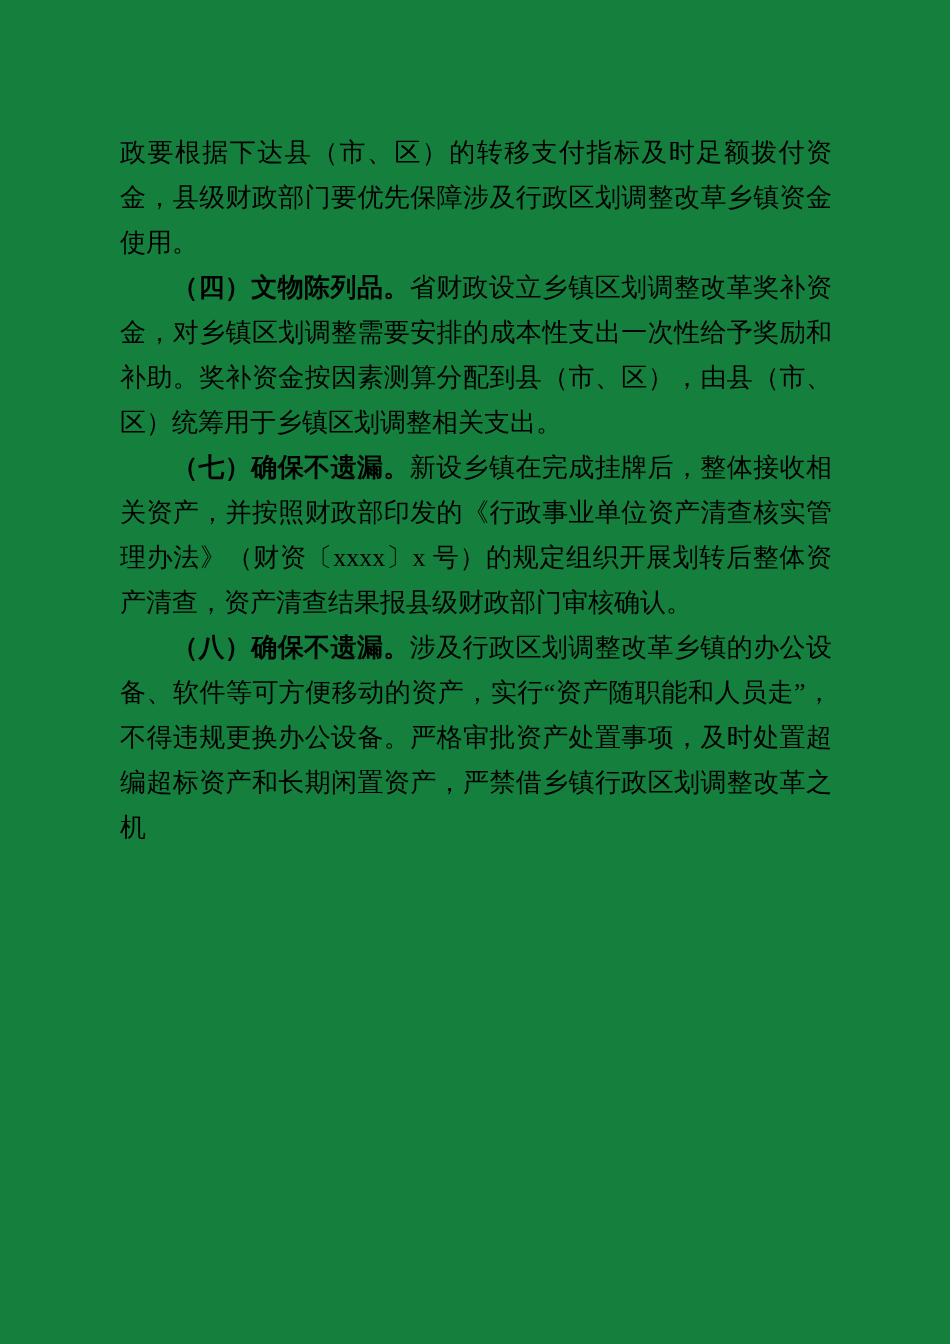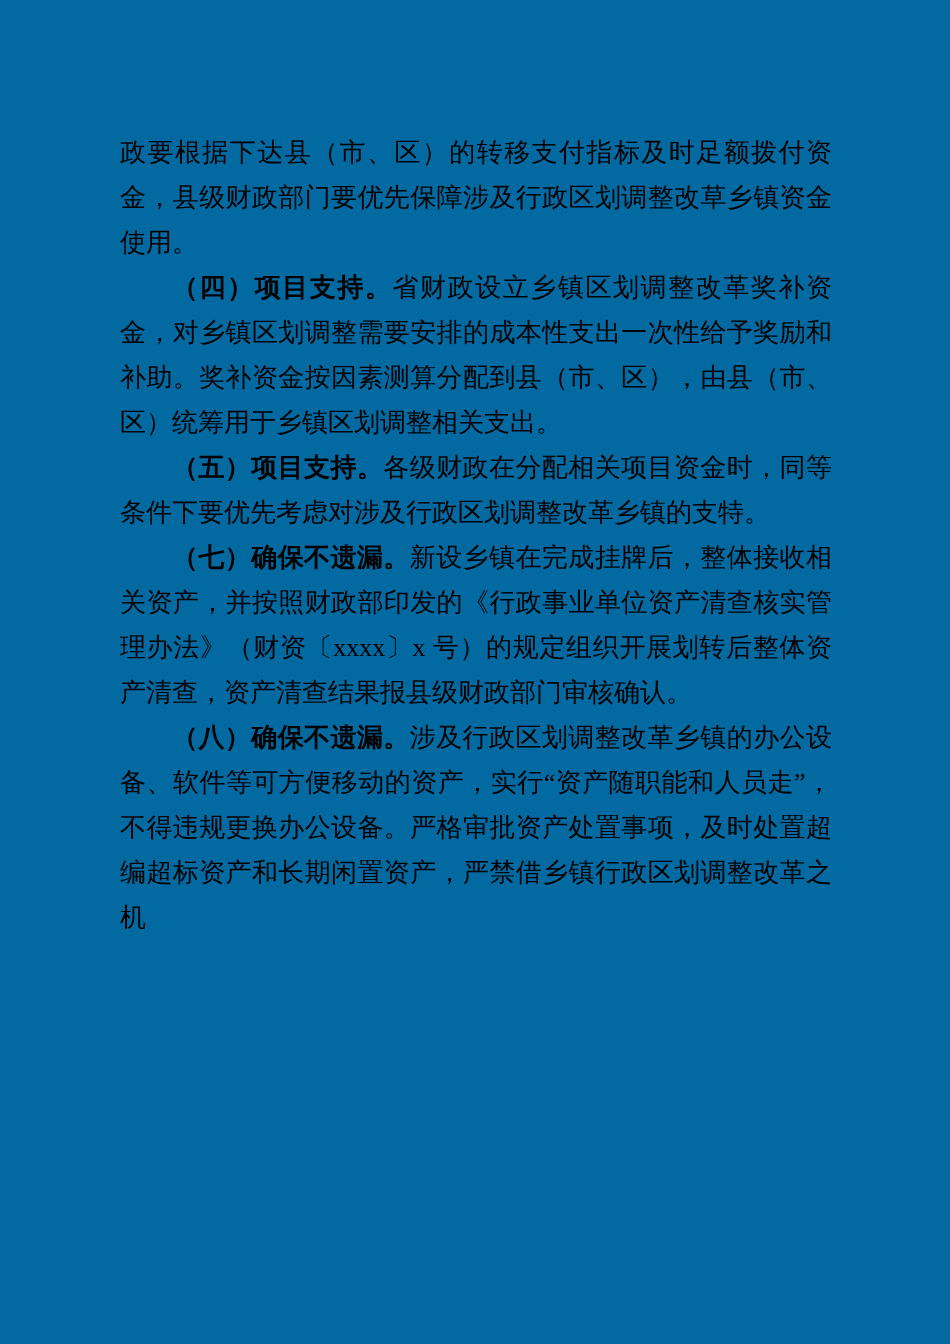--- a/index.html
+++ b/index.html
@@ -9,21 +9,21 @@
   }
   body {
     width: 950px;
     height: 1344px;
     overflow: hidden;
   }
   .page {
     box-sizing: border-box;
     width: 950px;
     height: 1344px;
-    background: #0369a1;
+    background: #15803d;
     color: #000000;
     padding: 130px 118px 0 120px;
     font-family: "Liberation Serif", "DejaVu Serif", serif;
     font-size: 26px;
     line-height: 45px;
     text-align: justify;
     text-justify: inter-character;
   }
   .para {
     margin: 0;
@@ -41,23 +41,22 @@
   }
 </style>
 </head>
 <body>
 
 <div class="page">
 
   <p class="para no-indent"><span>政要根据下达县（市、区）的转移支付指标及时足额拨付资金，县级财政部门要优先保障涉及行政区划调整改草乡镇资金使用。</span></p>
 
 
-  <p class="para"><span class="lead">（四）项目支持。</span><span>省财政设立乡镇区划调整改革奖补资金，对乡镇区划调整需要安排的成本性支出一次性给予奖励和补助。奖补资金按因素测算分配到县（市、区），由县（市、区）统筹用于乡镇区划调整相关支出。</span></p>
+  <p class="para"><span class="lead">（四）文物陈列品。</span><span>省财政设立乡镇区划调整改革奖补资金，对乡镇区划调整需要安排的成本性支出一次性给予奖励和补助。奖补资金按因素测算分配到县（市、区），由县（市、区）统筹用于乡镇区划调整相关支出。</span></p>
 
-  <p class="para"><span class="lead">（五）项目支持。</span><span>各级财政在分配相关项目资金时，同等条件下要优先考虑对涉及行政区划调整改革乡镇的支特。</span></p>
 
 
 
   <p class="para"><span class="lead">（七）确保不遗漏。</span><span>新设乡镇在完成挂牌后，整体接收相关资产，并按照财政部印发的《行政事业单位资产清查核实管理办法》（财资〔xxxx〕x 号）的规定组织开展划转后整体资产清查，资产清查结果报县级财政部门审核确认。</span></p>
 
   <p class="para"><span class="lead">（八）确保不遗漏。</span><span>涉及行政区划调整改革乡镇的办公设备、软件等可方便移动的资产，实行“资产随职能和人员走”，不得违规更换办公设备。严格审批资产处置事项，及时处置超编超标资产和长期闲置资产，严禁借乡镇行政区划调整改革之机</span></p>
 
 </div>
 
 </body></html>

